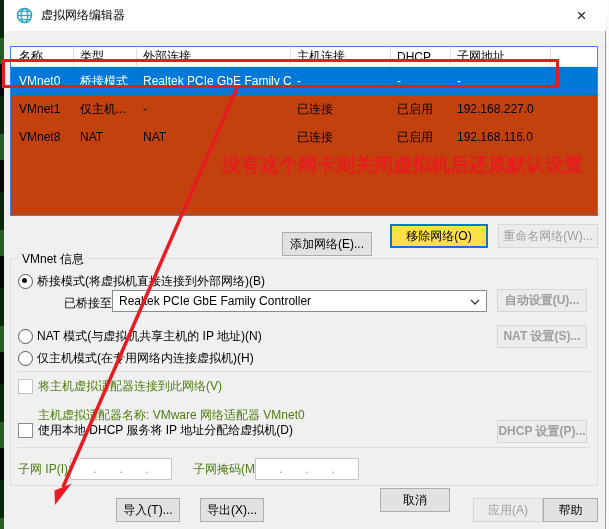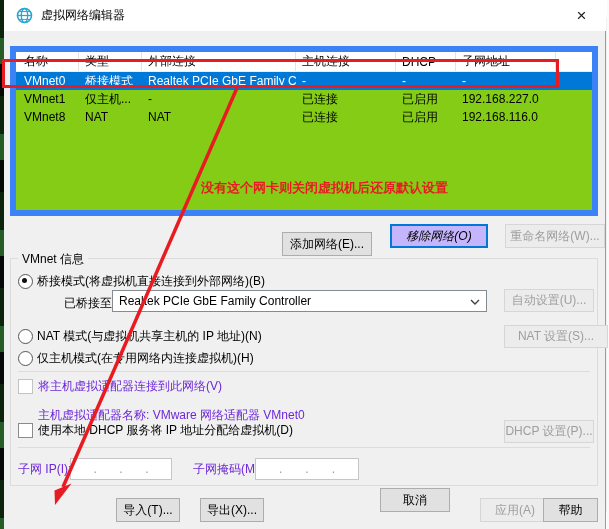--- a/index.html
+++ b/index.html
@@ -14,63 +14,63 @@
   
   #dialog{left:4px;top:0;width:602px;height:529px;background:#f0f0f0;border-right:1px solid #9c9c9c;}
   #edge-right{left:607px;top:0;width:2px;height:529px;background:#fafafa;}
   #titlebar{left:4px;top:0;width:602px;height:31px;background:#ffffff;display:flex;align-items:center;}
   #title-icon{margin-left:11px;width:18px;height:18px;display:flex;align-items:center;justify-content:center;}
   #title-text{margin-left:8px;font-size:12px;}
   #close-btn{position:absolute;right:2px;top:0;width:45px;height:31px;display:flex;align-items:center;justify-content:center;
     font-size:17px;color:#1a1a1a;cursor:pointer;background:transparent;border:0;font-family:inherit;}
 
   
-  #net-table{left:10px;top:46px;width:588px;height:170px;background:#84cc16;border:6px solid #3b82f6;}
+  #net-table{left:10px;top:46px;width:588px;height:170px;background:#c2410c;border:1px solid #3b82f6;}
   .tgrid{display:grid;grid-template-columns:63px 63px 154px 100px 60px 100px 1fr;}
   #table-header{height:19px;border-bottom:1px solid #ededed;}
   .hcell{display:flex;align-items:center;padding-left:6px;border-right:1px solid #e2e2e2;
     white-space:nowrap;overflow:hidden;background:#fff;}
   .hcell:first-child{padding-left:8px;}
   .hcell:last-child{border-right:none;}
-  .trow{height:18px;}
+  .trow{height:28px;}
   .tcell{display:flex;align-items:center;padding-left:6px;white-space:nowrap;overflow:hidden;}
   .tcell:first-child{padding-left:8px;}
   .trow.selected{background:#0078d7;color:#fff;}
 
   
   .btn{position:absolute;box-sizing:border-box;height:24px;background:#e1e1e1;border:1px solid #adadad;
     font-size:12px;color:#000;display:flex;align-items:center;justify-content:center;
     font-family:inherit;padding:0 4px;cursor:pointer;white-space:nowrap;}
   .btn.default{border:2px solid #0078d7;}
-  .btn.focusfill{background:#c4b5fd;font-style:italic;}
-  .btn.disabled{background:#ececec;border:1px solid #d6d6d6;color:#9e9e9e;cursor:default;margin-left:7px;}
-  .btn.side{height:23px;}
+  .btn.focusfill{background:#fde047;}
+  .btn.disabled{background:#ececec;border:1px solid #d6d6d6;color:#9e9e9e;cursor:default;}
+  .btn.side{height:23px;font-weight:bold;}
 
   
   #vmnet-group{left:10px;top:258px;width:588px;height:228px;border:1px solid #dcdcdc;}
   #vmnet-group-label{left:18px;top:251px;background:#f0f0f0;padding:0 4px;}
 
   .radio{position:absolute;width:13px;height:13px;border-radius:50%;background:#fff;border:1px solid #555;}
   .radio.checked::after{content:"";position:absolute;left:3px;top:3px;width:5px;height:5px;border-radius:50%;background:#111;}
   .checkbox{position:absolute;width:13px;height:13px;background:#fff;border:1px solid #8b8b8b;}
   .checkbox.dim{border-color:#c3c3c3;}
   .lbl{position:absolute;white-space:nowrap;}
-  .gray{color:#6d28d9;}
+  .gray{color:#4d7c0f;}
   .sep{position:absolute;height:1px;background:#dcdcdc;}
 
   #bridged-select{left:112px;top:290px;width:375px;height:22px;background:#fff;border:1px solid #848b93;
     display:flex;align-items:center;padding:0 6px;cursor:pointer;}
   #bridged-select .val{flex:1;white-space:nowrap;overflow:hidden;}
   .ipbox{position:absolute;height:20px;background:#fff;border:1px solid #c6c6c6;display:flex;align-items:center;
     justify-content:space-evenly;color:#9d9d9d;}
 
   
   .annot{z-index:40;pointer-events:none;}
   #annot-rect{left:2px;top:59px;width:557px;height:29px;border:3px solid #e81b22;}
-  #annot-text{left:201px;top:152px;font-size:13px;font-weight:bold;color:#e81b22;white-space:nowrap;margin-top:27px;}
+  #annot-text{left:222px;top:152px;font-size:19px;font-weight:bold;color:#e81b22;white-space:nowrap;}
   #annot-arrow{left:0;top:0;width:609px;height:529px;}
 </style>
 </head>
 <body>
 
 <div id="app">
 
   <div id="desktop-strip" class="abs"></div>
   <div id="edge-right" class="abs"></div>
   <div id="dialog" class="abs"></div>
@@ -144,21 +144,21 @@
     <span>
       <svg width="10" height="6" viewBox="0 0 10 6">
           <polyline points="1,1 5,5 9,1" fill="none" stroke="#404040" stroke-width="1.4"></polyline>
         </svg>
     </span>
   </div>
   <button class="btn side disabled" style="left:497px;top:289px;width:90px;">自动设置(U)...</button>
 
   <div class="radio" style="left:18px;top:329px;"></div>
   <div class="lbl" style="left:37px;top:328px;">NAT 模式(与虚拟机共享主机的 IP 地址)(N)</div>
-  <button class="btn side disabled" style="left:497px;top:325px;width:104px;">NAT 设置(S)...</button>
+  <button class="btn side disabled" style="left:497px;top:325px;width:90px;">NAT 设置(S)...</button>
 
   <div class="radio" style="left:18px;top:351px;"></div>
   <div class="lbl" style="left:37px;top:350px;">仅主机模式(在专用网络内连接虚拟机)(H)</div>
 
   <div class="sep" style="left:18px;top:371px;width:572px;"></div>
 
   <div class="checkbox dim" style="left:18px;top:379px;"></div>
   <div class="lbl gray" style="left:38px;top:378px;">将主机虚拟适配器连接到此网络(V)</div>
   <div class="lbl gray" style="left:38px;top:399px;margin-top:8px;">主机虚拟适配器名称: VMware 网络适配器 VMnet0</div>
 

